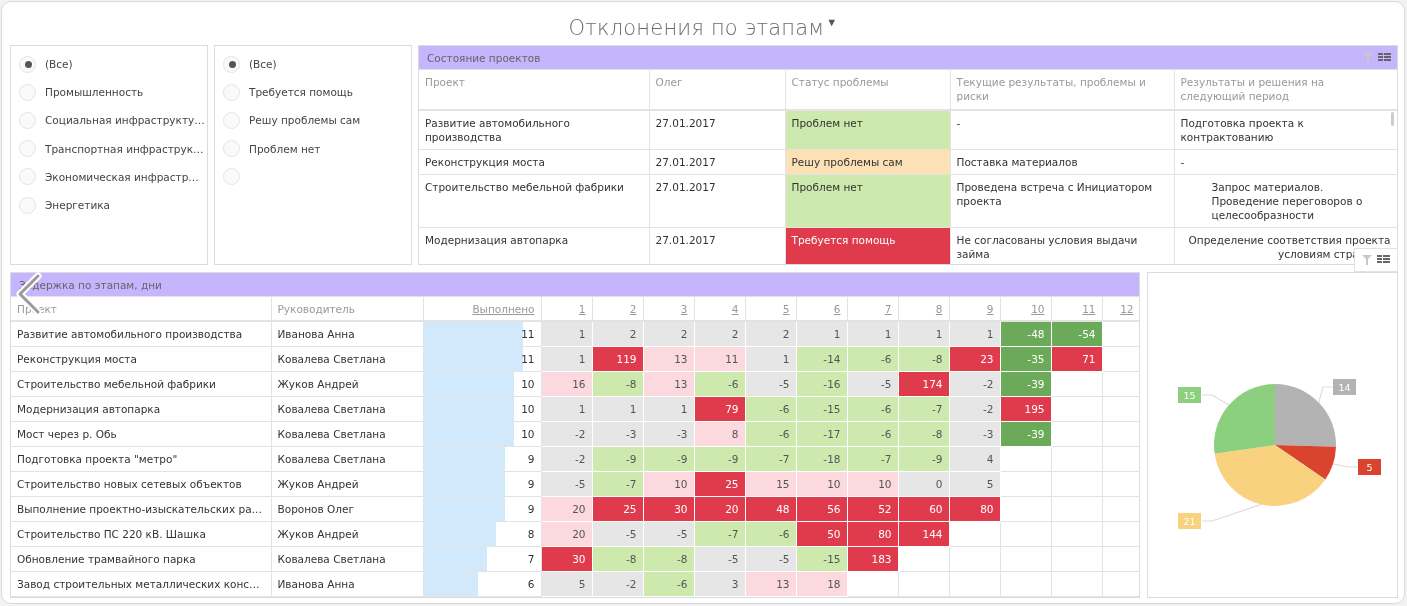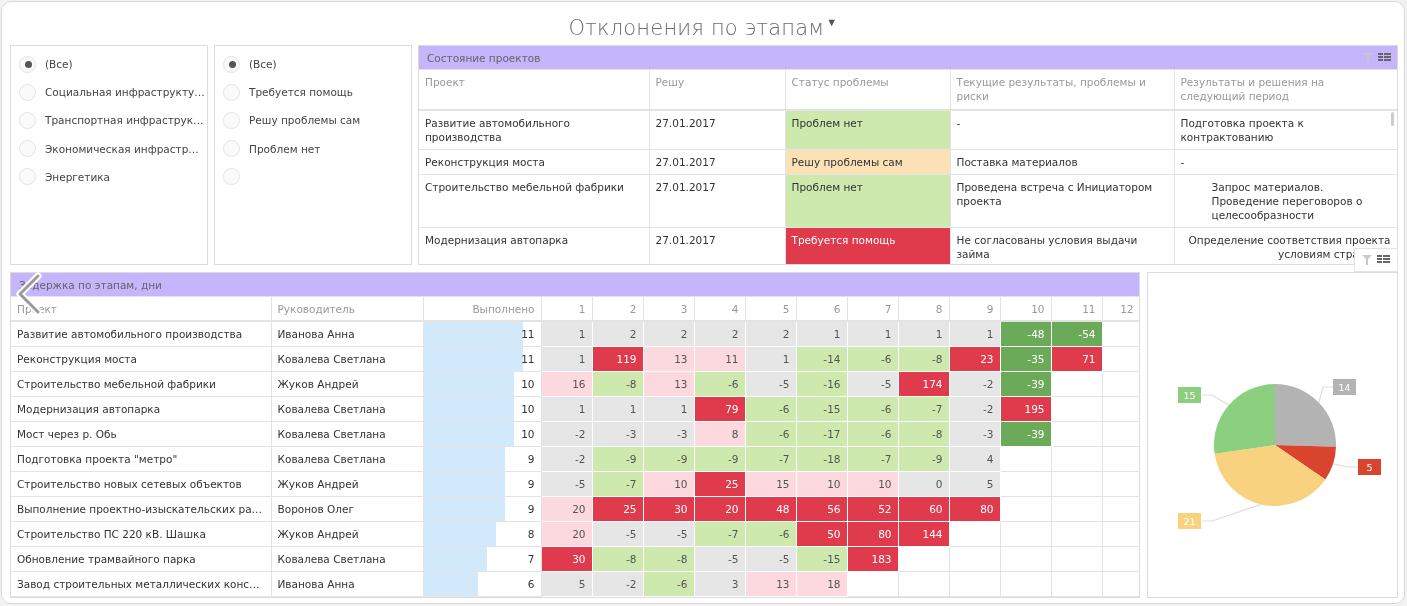--- a/index.html
+++ b/index.html
@@ -19,21 +19,21 @@
   .filter-icon { width: 11px; height: 11px; position: relative; }
   .filter-icon::before { content: ""; position: absolute; left: 0; top: 0; border-left: 5px solid transparent; border-right: 5px solid transparent; border-top: 5px solid #c8c8c8; }
   .filter-icon::after { content: ""; position: absolute; left: 4px; top: 4px; width: 2px; height: 6px; background: #c8c8c8; }
   .grid-icon { width: 13px; height: 10px; display: grid; grid-template-columns: 5px 7px; grid-template-rows: repeat(3, 2px); gap: 1px 1px; }
   .grid-icon i { background: #666; display: block; }
   table { border-collapse: collapse; table-layout: fixed; }
   td, th { font-weight: normal; text-align: left; white-space: nowrap; overflow: hidden; text-overflow: ellipsis; }
   .st th { color: #999; font-size: 10.5px; vertical-align: top; padding: 5px 6px; height: 40px; border-right: 1px solid #e3e3e3; border-bottom: 2px solid #e3e3e3; white-space: normal; line-height: 14px; }
   .st td { font-size: 10.5px; color: #333; padding: 5px 6px; border-right: 1px solid #e3e3e3; border-bottom: 1px solid #e3e3e3; vertical-align: top; white-space: normal; line-height: 14px; }
   .hm th { color: #999; font-size: 10.5px; height: 24px; padding: 0 6px; border-right: 1px solid #e3e3e3; border-bottom: 2px solid #e3e3e3; }
-  .hm th.num { text-align: right; }
+  .hm th.num { text-align: right; text-decoration: underline; }
   .hm td { height: 24.5px; font-size: 10.5px; padding: 0 6px; border-right: 1px solid #e3e3e3; border-bottom: 1px solid #e3e3e3; }
   .hm td.num { text-align: right; border-right: 1px solid #fff; border-bottom: 1px solid #fff; }
   .hm td.empty { border-right: 1px solid #e3e3e3; border-bottom: 1px solid #e3e3e3; }
   .done-cell { position: relative; padding: 0 !important; }
   .done-bar { position: absolute; left: 0; top: 0; bottom: 0; background: #d2e8fb; }
   .done-val { position: relative; text-align: right; padding-right: 6px; line-height: 24px; }
   .c-gray { background: #e6e6e6; color: #555; }
   .c-lgreen { background: #cde9ad; color: #555; }
   .c-dgreen { background: #6aaa58; color: #fff; }
   .c-lred { background: #fbd9de; color: #555; }
@@ -56,20 +56,24 @@
   </div>
 
   <div class="panel" style="left:8px; top:43px; width:198px; height:220px;">
     <div class="radio-list" id="industry-list">
         <div class="radio-item">
           <span class="radio checked"></span>
           <span class="radio-label">(Все)</span>
         </div>
         <div class="radio-item">
           <span class="radio"></span>
+          <span class="radio-label">Промышленность</span>
+        </div>
+        <div class="radio-item">
+          <span class="radio"></span>
           <span class="radio-label">Социальная инфраструктура</span>
         </div>
         <div class="radio-item">
           <span class="radio"></span>
           <span class="radio-label">Транспортная инфраструктура</span>
         </div>
         <div class="radio-item">
           <span class="radio"></span>
           <span class="radio-label">Экономическая инфраструкту...</span>
         </div>
@@ -124,21 +128,21 @@
       <colgroup>
           <col style="width:230px">
           <col style="width:136px">
           <col style="width:165px">
           <col style="width:224px">
           <col style="width:223px">
         </colgroup>
       <thead>
           <tr id="st-head">
             <th>Проект</th>
-            <th>Решу</th>
+            <th>Олег</th>
             <th>Статус проблемы</th>
             <th>Текущие результаты, проблемы и риски</th>
             <th>Результаты и решения на следующий период</th>
           </tr>
         </thead>
       <tbody id="st-body">
           <tr>
             <td style="height: 24px;">Развитие автомобильного производства</td>
             <td style="height: 24px;">27.01.2017</td>
             <td class="s-green" style="height: 24px;">Проблем нет</td>

